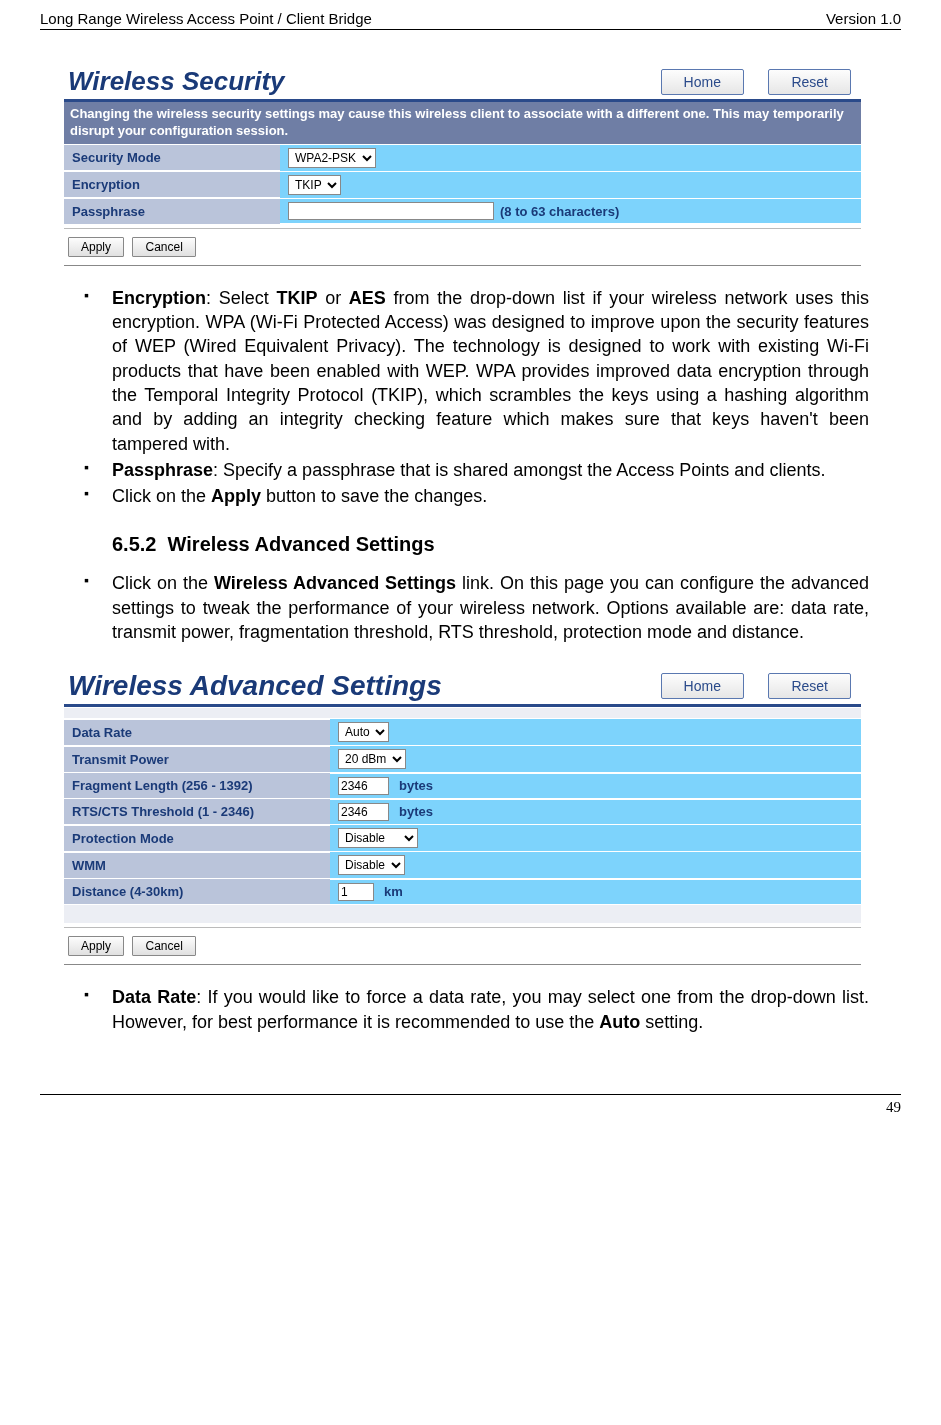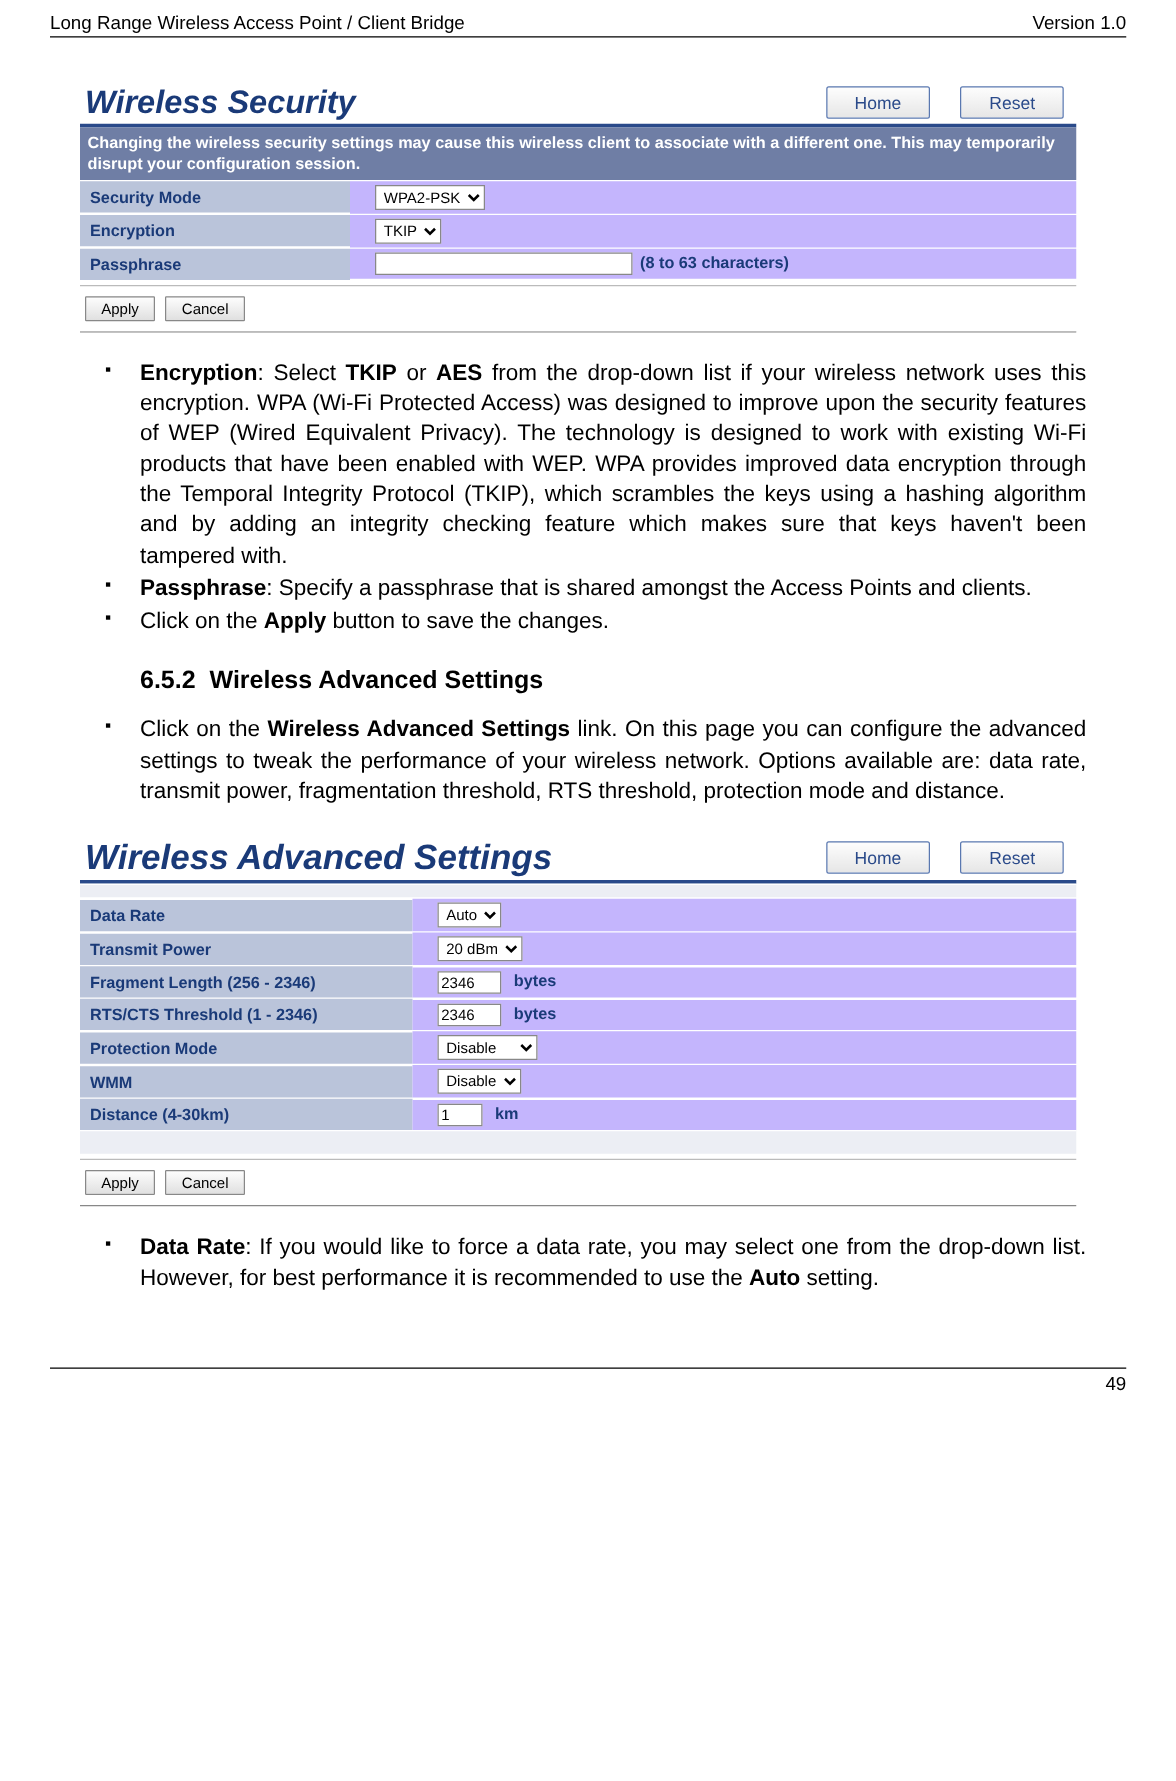--- a/index.html
+++ b/index.html
@@ -75,25 +75,26 @@
     font-weight: bold;
     font-size: 13px;
     padding: 5px 8px;
     width: 200px;
     flex-shrink: 0;
   }
   .field-label-wide {
     width: 250px;
   }
   .field-value {
-    background: #c4b5fd;
+    background: #7dd3fc;
     flex: 1;
-    padding: 3px 20px;
+    padding: 3px 8px;
     font-size: 13px;
     display: flex;
+    align-items: center;
     gap: 6px;
   }
   select, input[type=text] {
     font-size: 12px;
     padding: 1px 2px;
     border: 1px solid #888;
     background: #fff;
   }
   .hint {
     color: #1a3a78;
@@ -142,20 +143,21 @@
     font-size: 20px;
     font-weight: bold;
     margin: 25px 0 15px 42px;
   }
   .footer {
     border-top: 1px solid #000;
     margin-top: 60px;
     text-align: right;
     font-size: 15px;
     padding: 4px 0;
+    font-family: Liberation Serif, serif;
   }
   .unit {
     color: #1a3a78;
     font-weight: bold;
     font-size: 13px;
     margin-left: 4px;
   }
 </style>
 </head>
 <body>
@@ -247,21 +249,21 @@
         <select><option>Auto</option></select>
       </div>
     </div>
     <div class="field-row">
       <div class="field-label field-label-wide">Transmit Power</div>
       <div class="field-value">
         <select><option>20 dBm</option></select>
       </div>
     </div>
     <div class="field-row">
-      <div class="field-label field-label-wide">Fragment Length (256 - 2346)</div>
+      <div class="field-label field-label-wide">Fragment Length (256 - 1392)</div>
       <div class="field-value">
         <input type="text" style="width: 45px;" value="2346">
         <span class="unit">bytes</span>
       </div>
     </div>
     <div class="field-row">
       <div class="field-label field-label-wide">RTS/CTS Threshold (1 - 2346)</div>
       <div class="field-value">
         <input type="text" style="width: 45px;" value="2346">
         <span class="unit">bytes</span>

